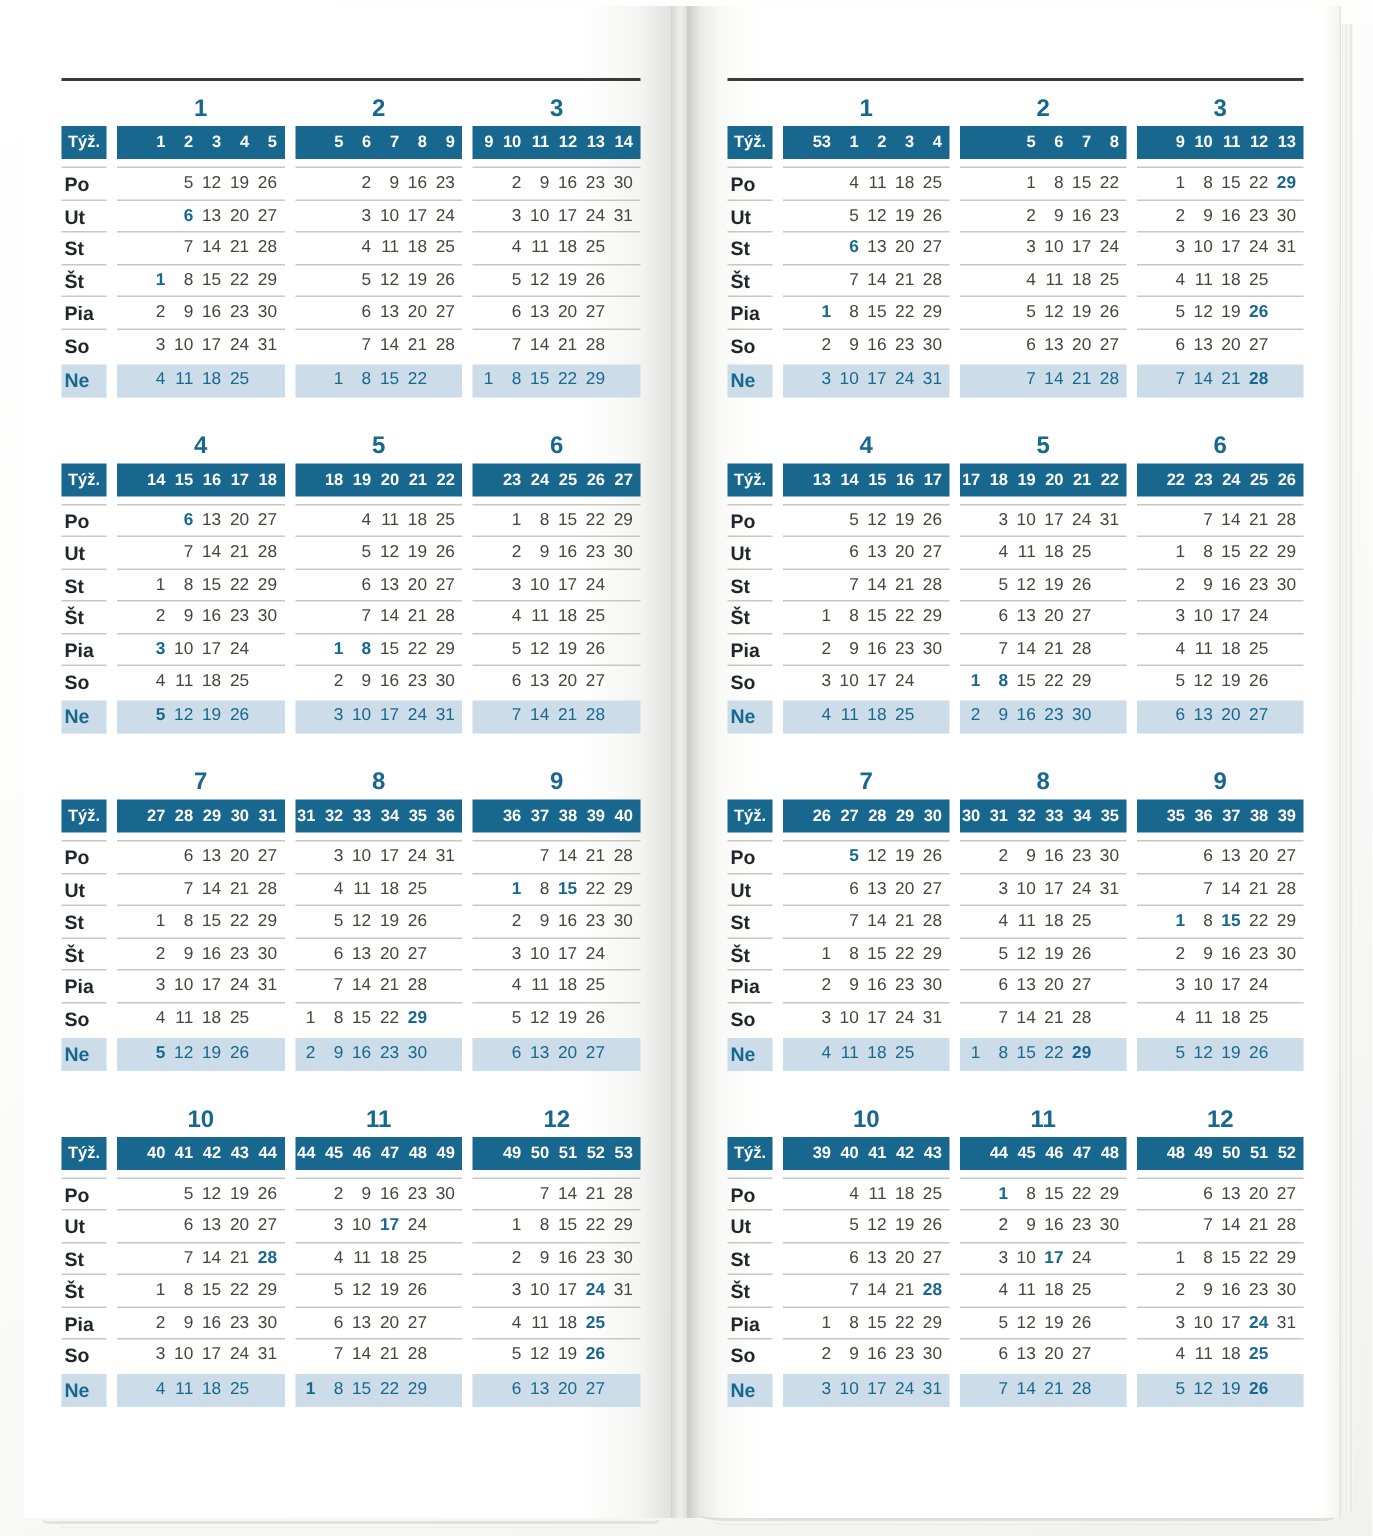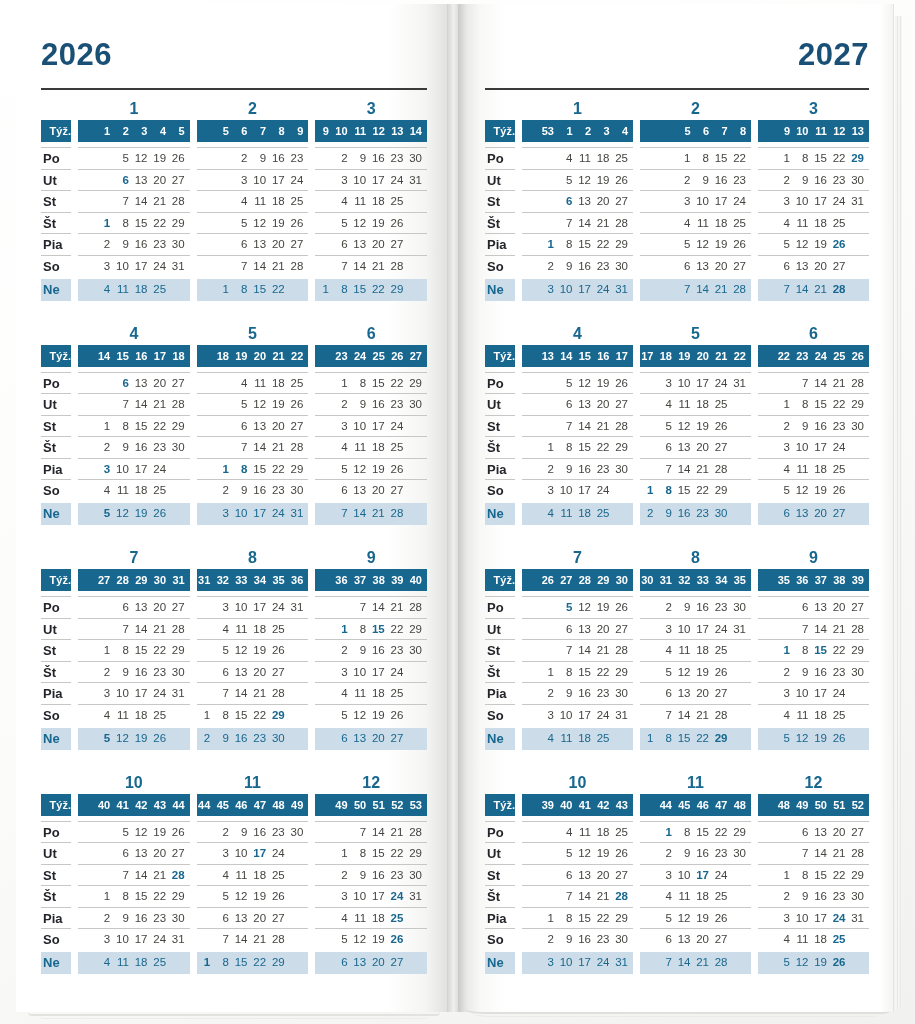--- a/index.html
+++ b/index.html
@@ -37,41 +37,40 @@
   
   .months { margin-top:10px; }
   .mrow { display:grid; grid-template-columns:30px 1fr 1fr 1fr; column-gap:7px; margin-bottom:24px; }
 
   .mnum, .lspacer { height:20px; }
   .mnum { font-size:16px; font-weight:bold; color:var(--teal); text-align:center; line-height:18px; }
 
   .bar, .wklabel { height:22px; background:var(--teal); margin-bottom:5px; }
   .bar { display:grid; grid-template-columns:repeat(6,1fr); }
   .bar span { color:var(--bar_text); font-weight:bold; font-size:11px; line-height:22px; text-align:right; padding-right:5px; }
-  .wklabel { color:var(--bar_text); font-weight:bold; font-size:11px; line-height:22px; text-align:right; }
+  .wklabel { color:var(--bar_text); font-weight:bold; font-size:11px; line-height:22px; text-align:center; }
 
   .drow { height:21.5px; display:grid; grid-template-columns:repeat(6,1fr); border-top:1px solid var(--line); }
   .drow span { font-size:11.5px; line-height:21px; text-align:right; padding-right:5px; color:var(--day_ink); }
   .drow span.h { color:var(--teal); font-weight:bold; }
 
   .dlabel { height:21.5px; border-top:1px solid var(--line); font-size:13px; font-weight:bold;
             line-height:21px; color:var(--label_ink); padding-left:2px; }
 
   .nerow { height:22px; margin-top:2.5px; background:var(--sunday_bg); border-top:none; }
   .nerow span { color:var(--teal); }
   .nerow span.h { font-weight:bold; }
   .nelabel { height:22px; margin-top:2.5px; background:var(--sunday_bg); border-top:none; color:var(--teal); }
 </style>
 </head>
 <body>
 
 <div class="stage">
 
   <div class="page page-left">
-    <div class="year">2026</div>
     <div class="rule"></div>
     <div class="months">
         <div class="mrow">
           <div class="labels">
             <div class="lspacer"></div>
             <div class="wklabel">Týž.</div>
             <div class="dlabel">Po</div>
             <div class="dlabel">Ut</div>
             <div class="dlabel">St</div>
             <div class="dlabel">Št</div>
@@ -922,21 +921,20 @@
               <span></span>
             </div>
           </div>
         </div>
       </div>
   </div>
 
   <div class="spine"></div>
 
   <div class="page page-right">
-    <div class="year right">2027</div>
     <div class="rule"></div>
     <div class="months">
         <div class="mrow">
           <div class="labels">
             <div class="lspacer"></div>
             <div class="wklabel">Týž.</div>
             <div class="dlabel">Po</div>
             <div class="dlabel">Ut</div>
             <div class="dlabel">St</div>
             <div class="dlabel">Št</div>

